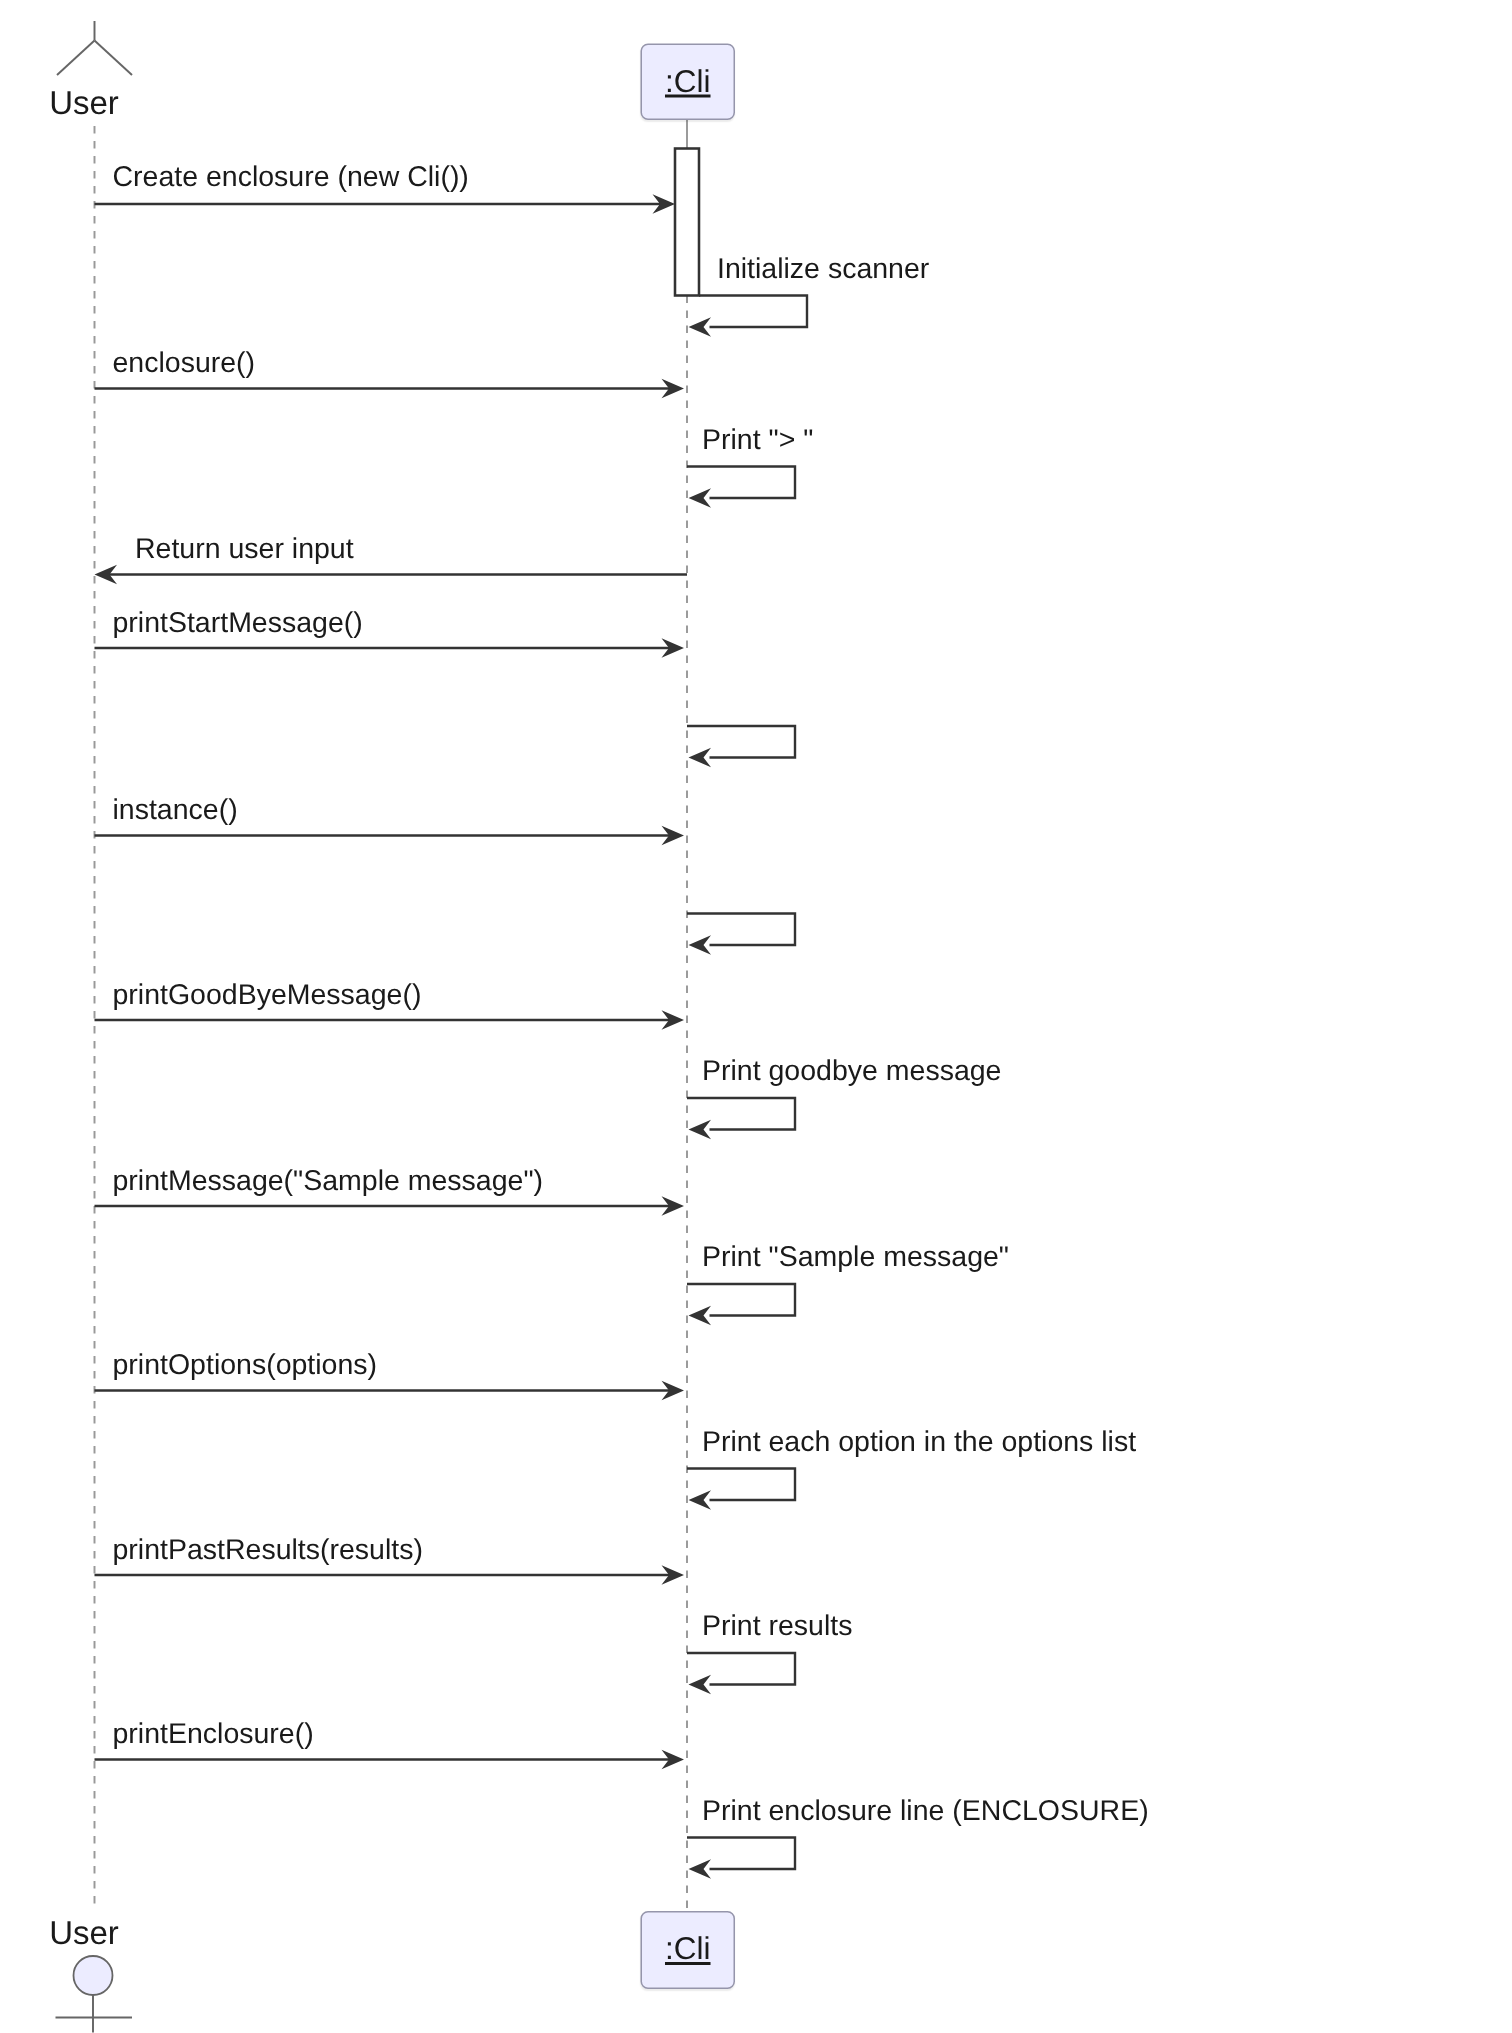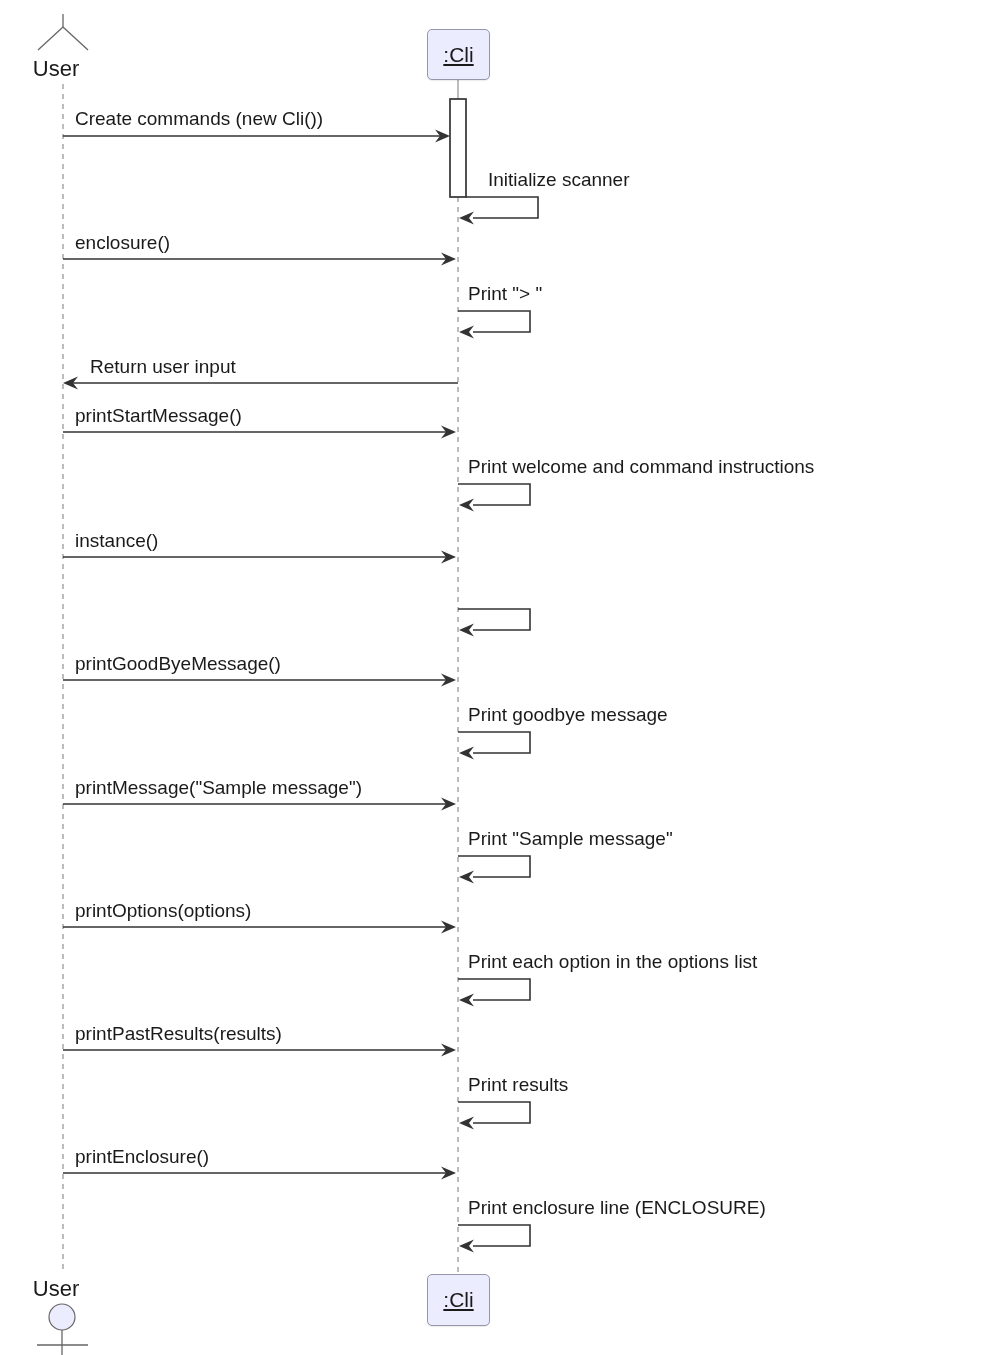--- a/index.html
+++ b/index.html
@@ -131,27 +131,26 @@
   <div class="participant-box" style="left:427px;top:15px;height:51px;">
     <span>:Cli</span>
   </div>
 
   <div class="actor-label" style="left:26px;top:1262px;">User</div>
 
   <div class="participant-box" style="left:427px;top:1260px;height:52px;">
     <span>:Cli</span>
   </div>
 
-  <div class="msg" style="left:75px;top:93px;">Create commands (new Cli())</div>
-  <div class="msg" style="left:478px;top:154px;margin-left:10px;">Initialize scanner</div>
+  <div class="msg" style="left:75px;top:93px;">Create enclosure (new Cli())</div>
+  <div class="msg" style="left:478px;top:154px;">Initialize scanner</div>
   <div class="msg" style="left:75px;top:217px;">enclosure()</div>
   <div class="msg" style="left:468px;top:268px;">Print "&gt; "</div>
   <div class="msg" style="left:90px;top:341px;">Return user input</div>
   <div class="msg" style="left:75px;top:390px;">printStartMessage()</div>
-  <div class="msg" style="left:468px;top:441px;">Print welcome and command instructions</div>
   <div class="msg" style="left:75px;top:515px;">instance()</div>
   <div class="msg" style="left:75px;top:638px;">printGoodByeMessage()</div>
   <div class="msg" style="left:468px;top:689px;">Print goodbye message</div>
   <div class="msg" style="left:75px;top:762px;">printMessage("Sample message")</div>
   <div class="msg" style="left:468px;top:813px;">Print "Sample message"</div>
   <div class="msg" style="left:75px;top:885px;">printOptions(options)</div>
   <div class="msg" style="left:468px;top:936px;">Print each option in the options list</div>
   <div class="msg" style="left:75px;top:1008px;">printPastResults(results)</div>
   <div class="msg" style="left:468px;top:1059px;">Print results</div>
   <div class="msg" style="left:75px;top:1131px;">printEnclosure()</div>

